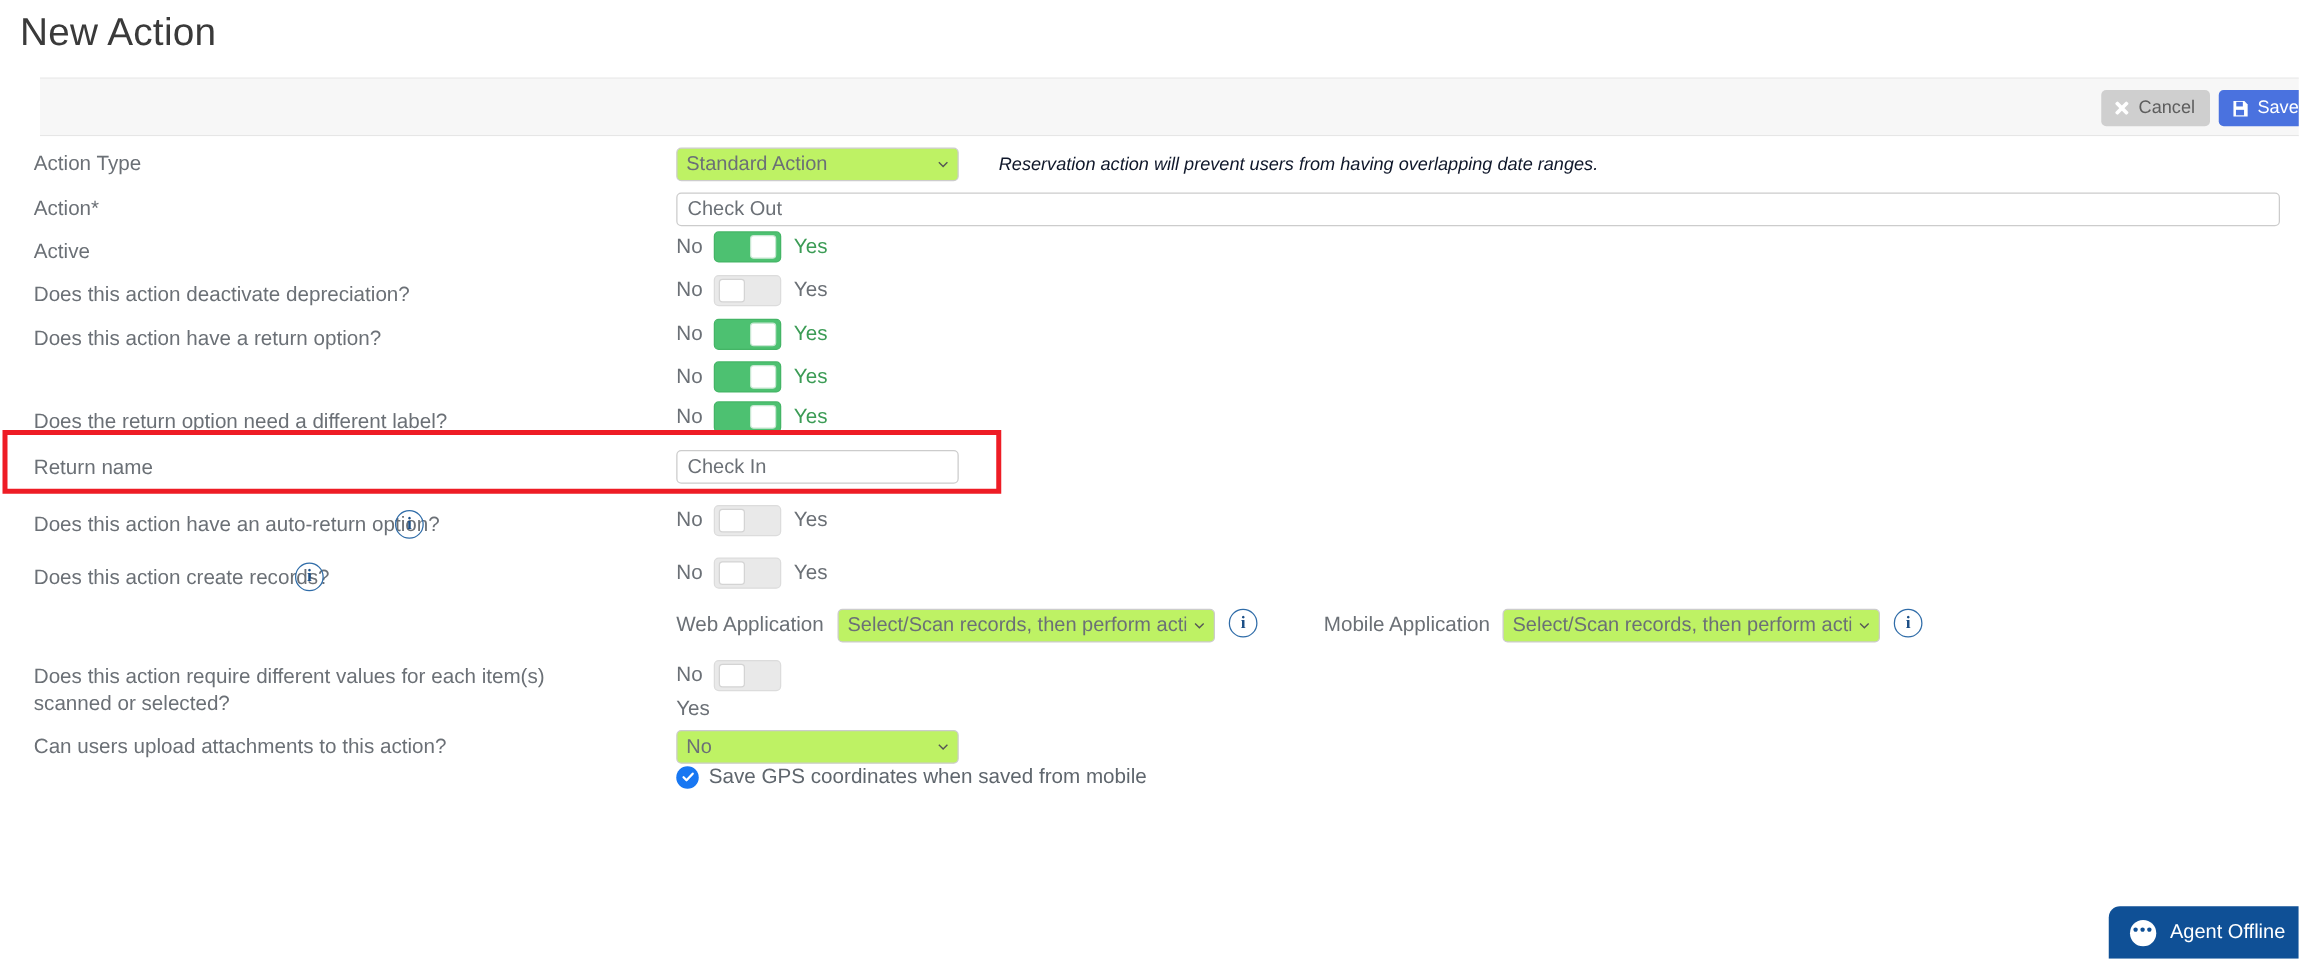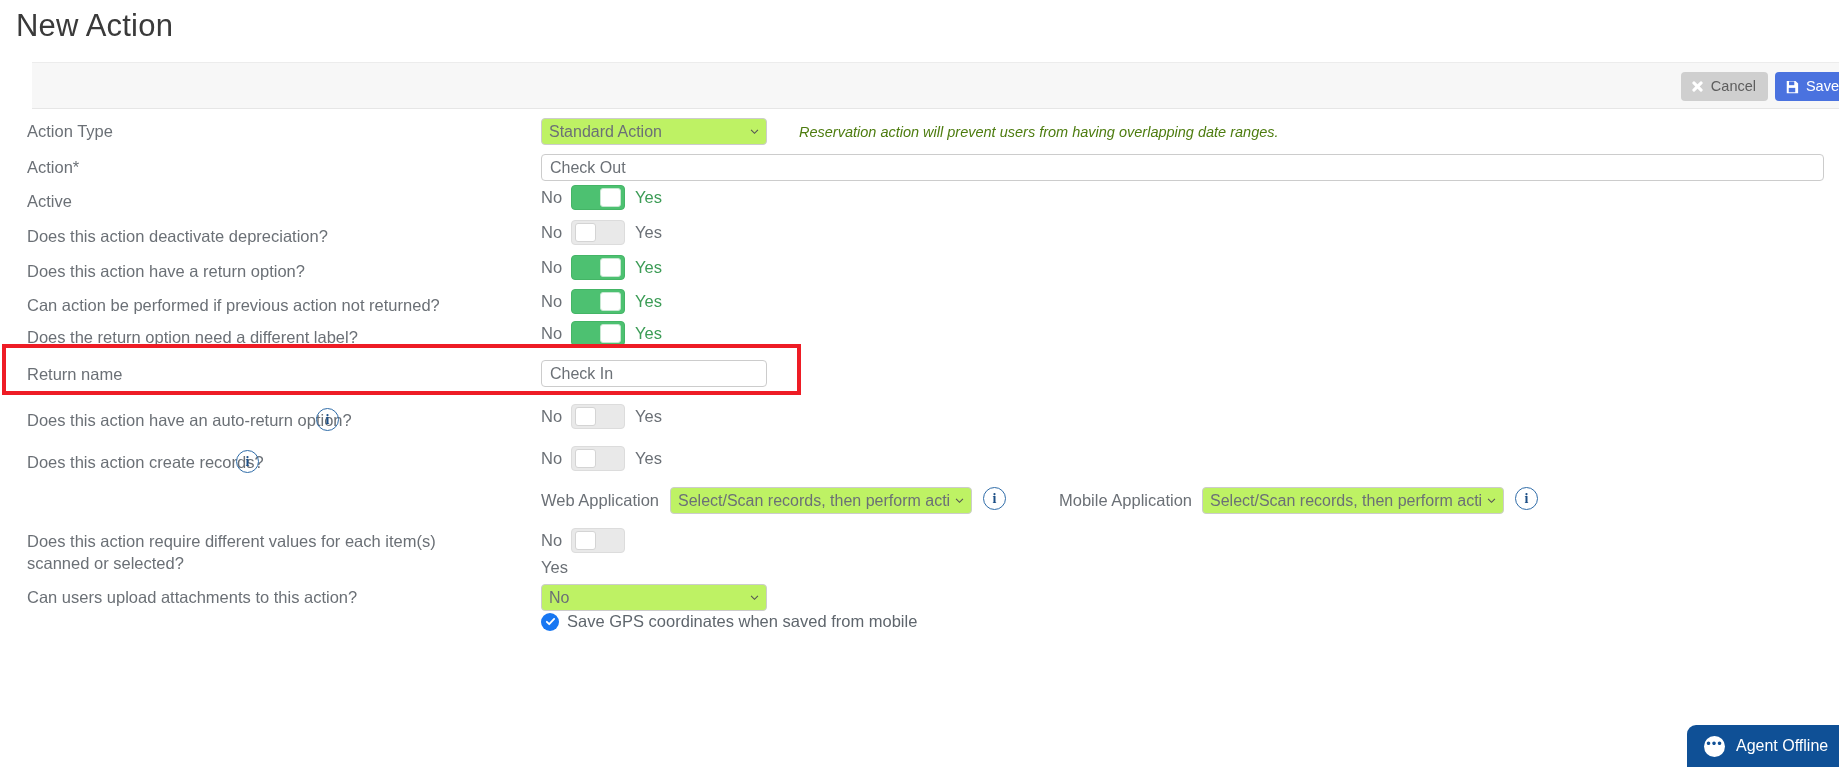--- a/index.html
+++ b/index.html
@@ -112,21 +112,21 @@
     color: #6b7076;
     line-height: 22px;
     white-space: nowrap;
   }
   .label.wrap { white-space: normal; width: 470px; }
 
   .hint {
     position: absolute;
     font-size: 14.5px;
     font-style: italic;
-    color: #4d7c0f;
+    color: #0f172a;
     white-space: nowrap;
     line-height: 20px;
   }
 
   
   .txt {
     position: absolute;
     height: 27px;
     border: 1px solid #ccc;
     border-radius: 4px;
@@ -344,21 +344,20 @@
       <div class="toggle-grp on" style="left:541px;top:5px">
         <span class="tg-no">No</span>
         <span class="switch">
             <span class="knob"></span>
           </span>
         <span class="tg-yes">Yes</span>
       </div>
     </div>
 
     <div class="row" style="top:176px;height:33px">
-      <div class="label" style="top:9px">Can action be performed if previous action not returned?</div>
       <div class="toggle-grp on" style="left:541px;top:4px">
         <span class="tg-no">No</span>
         <span class="switch">
             <span class="knob"></span>
           </span>
         <span class="tg-yes">Yes</span>
       </div>
     </div>
 
     <div class="row" style="top:209px;height:30px">

